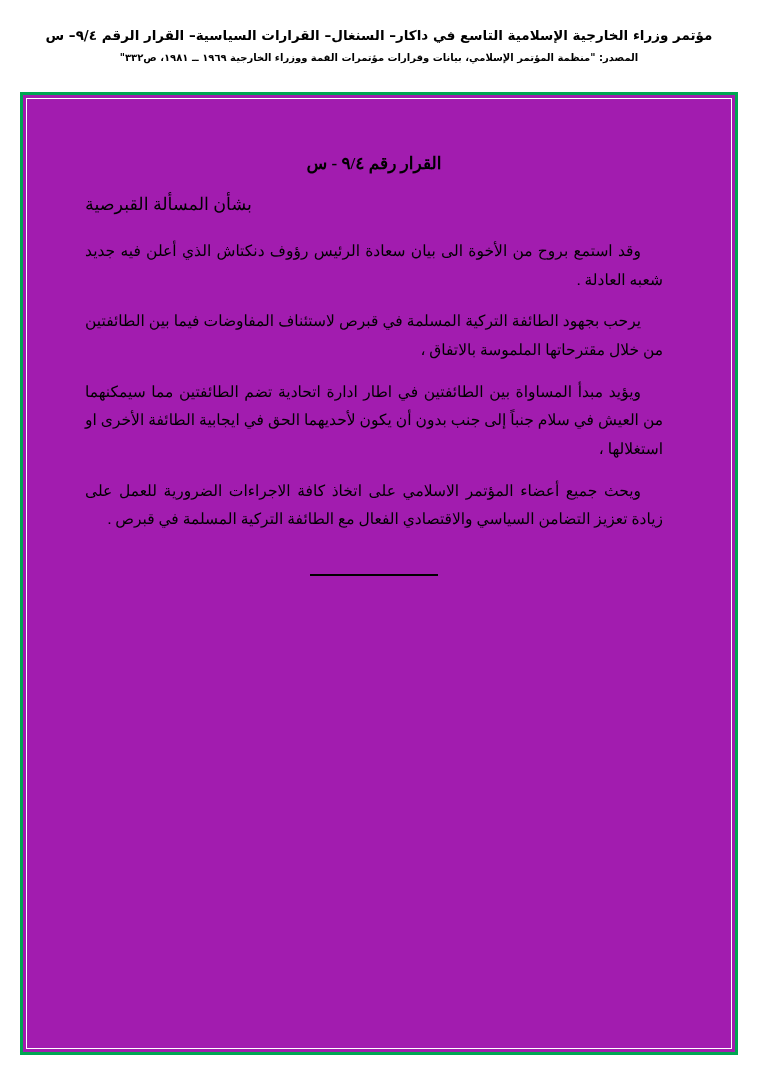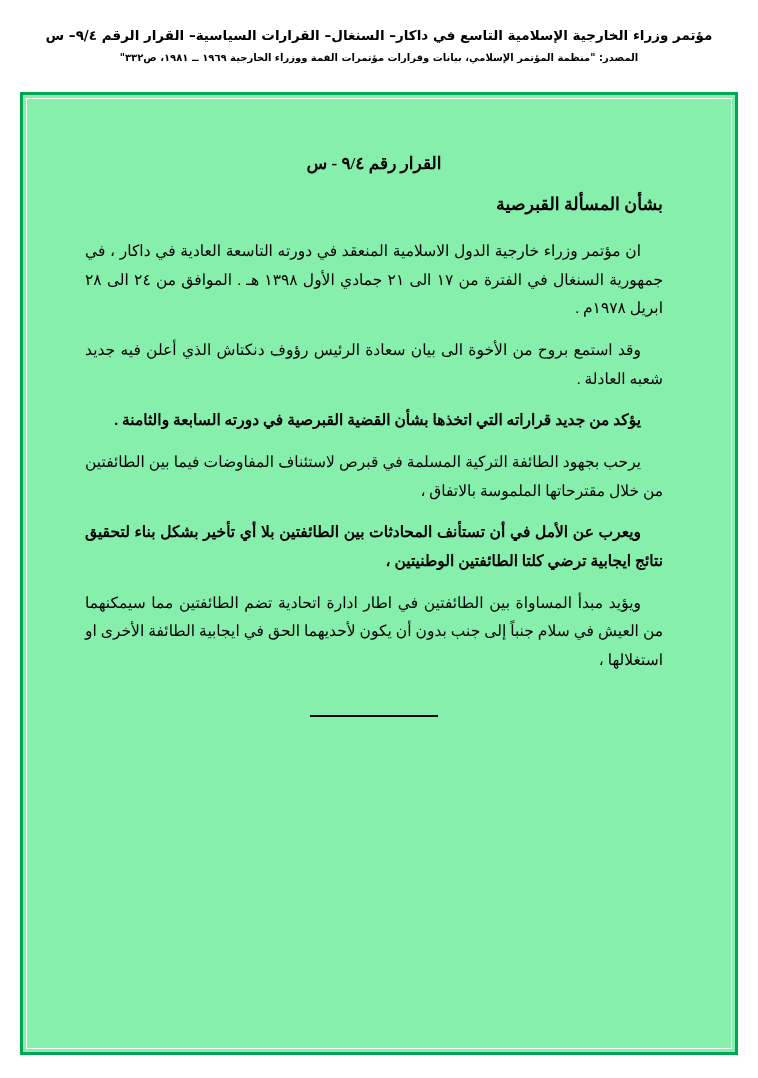--- a/index.html
+++ b/index.html
@@ -44,21 +44,21 @@
     direction: rtl;
   }
   .frame {
     position: absolute;
     top: 92px;
     left: 20px;
     width: 718px;
     height: 963px;
     border: 3px solid #00a651;
     box-sizing: border-box;
-    background: #86efac;
+    background: #a21caf;
   }
   .frame-inner {
     position: absolute;
     top: 3px;
     left: 3px;
     right: 3px;
     bottom: 3px;
     border: 1px solid #ffffff;
   }
   .content {
@@ -71,23 +71,23 @@
     direction: rtl;
   }
   .doc-number {
     text-align: center;
     font-size: 17px;
     font-weight: bold;
     margin: 0 0 20px 0;
     letter-spacing: 0.5px;
   }
   .doc-subject {
-    text-align: right;
+    text-align: left;
     font-size: 17.5px;
-    font-weight: bold;
+    font-weight: normal;
     margin: 0 0 22px 0;
   }
   p.para {
     font-size: 15.5px;
     line-height: 1.85;
     margin: 0 0 13px 0;
     text-align: justify;
     text-justify: inter-word;
     text-indent: 22px;
   }
@@ -111,24 +111,22 @@
     <div class="header-source">المصدر: "منظمة المؤتمر الإسلامي، بيانات وقرارات مؤتمرات القمة ووزراء الخارجية ١٩٦٩ ــ ١٩٨١، ص٣٣٢"</div>
   </div>
 
   <div class="frame">
     <div class="frame-inner"></div>
 
     <div class="content">
       <div class="doc-number">القرار رقم ٩/٤ - س</div>
       <div class="doc-subject">بشأن المسألة القبرصية</div>
 
-      <p class="para">ان مؤتمر وزراء خارجية الدول الاسلامية المنعقد في دورته التاسعة العادية في داكار ، في جمهورية السنغال في الفترة من ١٧ الى ٢١ جمادي الأول ١٣٩٨ هـ . الموافق من ٢٤ الى ٢٨ ابريل ١٩٧٨م .</p>
       <p class="para">وقد استمع بروح من الأخوة الى بيان سعادة الرئيس  رؤوف دنكتاش الذي أعلن فيه جديد شعبه العادلة .</p>
-      <p class="para bold">يؤكد من جديد قراراته التي اتخذها بشأن القضية القبرصية في دورته السابعة والثامنة .</p>
       <p class="para">يرحب بجهود الطائفة التركية المسلمة في قبرص لاستئناف المفاوضات فيما بين الطائفتين من خلال مقترحاتها الملموسة بالاتفاق ،</p>
-      <p class="para bold">ويعرب عن الأمل في أن تستأنف المحادثات بين الطائفتين بلا أي تأخير بشكل بناء لتحقيق نتائج ايجابية ترضي كلتا الطائفتين الوطنيتين ،</p>
       <p class="para">ويؤيد مبدأ المساواة بين الطائفتين في اطار ادارة اتحادية تضم الطائفتين مما سيمكنهما من العيش في سلام جنباً إلى جنب بدون أن يكون لأحديهما الحق في ايجابية الطائفة الأخرى او استغلالها ،</p>
+      <p class="para">ويحث جميع أعضاء المؤتمر الاسلامي على اتخاذ كافة الاجراءات الضرورية للعمل على زيادة تعزيز التضامن السياسي والاقتصادي الفعال مع الطائفة التركية المسلمة في قبرص .</p>
 
       <div class="rule"></div>
     </div>
   </div>
 
 </div>
 
 </body></html>

